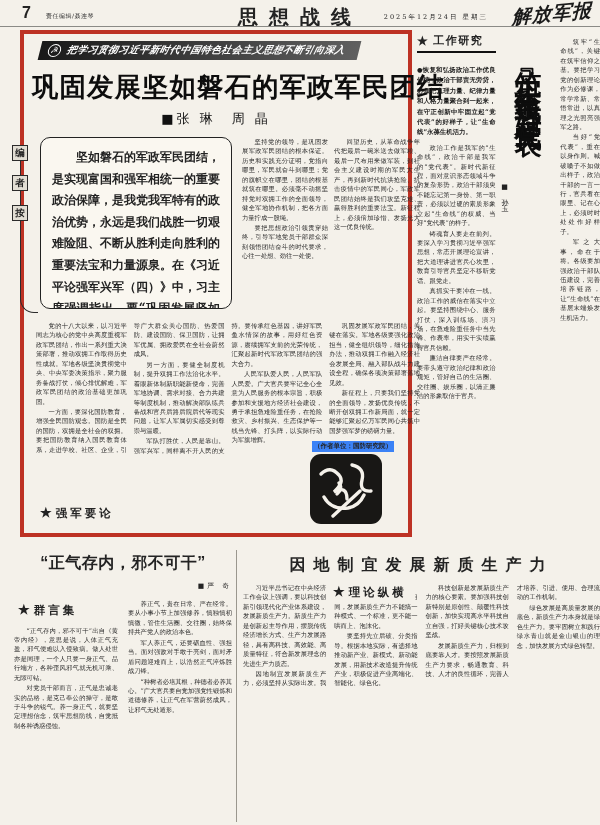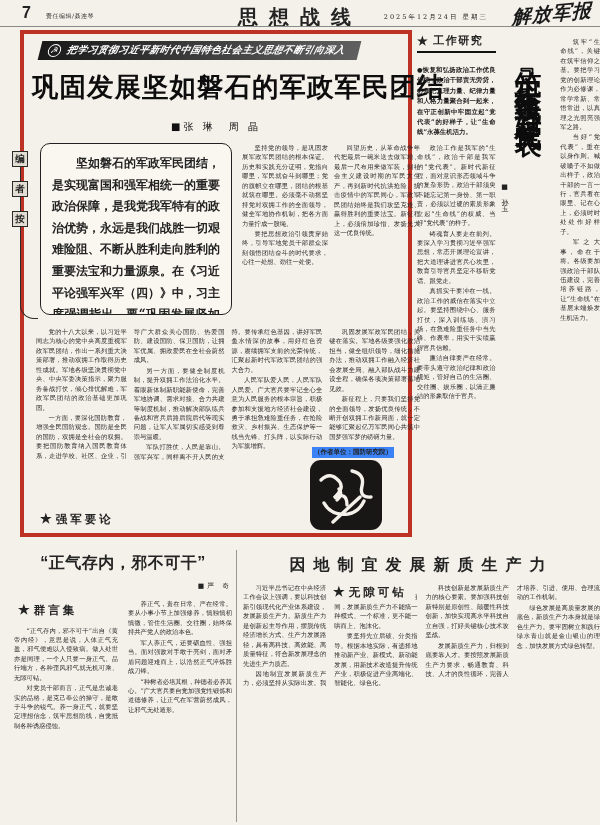--- a/index.html
+++ b/index.html
@@ -26,21 +26,21 @@
     border:4px solid #bd3224; padding:4px 8px; }
   .banner-row { display:flex; align-items:center; margin:3px 0 0 8px; }
   .banner-bar { display:flex; align-items:center; gap:6px; background:linear-gradient(95deg,#191919,#606060);
     color:#fff; transform:skewX(-14deg); padding:3px 14px 3px 8px; }
   .banner-bar .slogan { font-size:9.8px; font-weight:bold; font-style:italic; letter-spacing:.5px;
     font-family:"Liberation Sans",sans-serif; white-space:nowrap; }
   .emblem { width:13px; height:13px; min-width:13px; border:1px solid #fff; border-radius:50%;
     display:flex; align-items:center; justify-content:center; font-size:8.5px; line-height:1; color:#fff; }
   .main-headline { margin-top:9px; text-align:center; font-size:26.5px; font-weight:900;
     font-family:"Liberation Sans",sans-serif; letter-spacing:1px; color:#0d0d0d; white-space:nowrap; }
-  .byline { margin-top:15px; text-align:center; font-size:10px; letter-spacing:3px; color:#111; }
+  .byline { margin-top:5px; text-align:center; font-size:13px; letter-spacing:3px; color:#111; }
 
   #article-content { position:relative; margin:9px 2px 0 4px; height:388px; overflow:visible; }
   .note-bracket { position:absolute; left:-16px; top:18px; width:18px; height:158px;
     border-left:1.5px solid #2b2b2b; border-bottom:1.5px solid #2b2b2b; border-bottom-left-radius:14px; }
   .note-tabs { position:absolute; left:-24px; top:8px; width:17px; display:flex; flex-direction:column; gap:14px; }
   .note-tab { width:16px; height:16px; border:1.5px solid #2b2b2b; background:#e2ded4;
     font-size:9.5px; font-weight:bold; display:flex; align-items:center; justify-content:center;
     font-family:"Liberation Sans",sans-serif; }
   .editor-note-box { position:absolute; left:4px; top:0; width:192px; height:172px;
     border:1.6px solid #222; border-radius:10px; background:#faf7f0; padding:9px 11px;
@@ -219,18 +219,18 @@
       <div id="br-body" class="tiny">
           <p class="para">习近平总书记在中央经济工作会议上强调，要以科技创新引领现代化产业体系建设，发展新质生产力。新质生产力是创新起主导作用，摆脱传统经济增长方式、生产力发展路径，具有高科技、高效能、高质量特征，符合新发展理念的先进生产力质态。</p>
           <p class="para">因地制宜发展新质生产力，必须坚持从实际出发。我国幅员辽阔，各地资源禀赋、产业基础、科研条件不尽相同，发展新质生产力不能搞一种模式、一个标准，更不能一哄而上、泡沫化。</p>
           <p class="para">要坚持先立后破、分类指导。根据本地实际，有选择地推动新产业、新模式、新动能发展，用新技术改造提升传统产业，积极促进产业高端化、智能化、绿色化。</p>
           <p class="para">科技创新是发展新质生产力的核心要素。要加强科技创新特别是原创性、颠覆性科技创新，加快实现高水平科技自立自强，打好关键核心技术攻坚战。</p>
           <p class="para">发展新质生产力，归根到底要靠人才。要按照发展新质生产力要求，畅通教育、科技、人才的良性循环，完善人才培养、引进、使用、合理流动的工作机制。</p>
           <p class="para">绿色发展是高质量发展的底色，新质生产力本身就是绿色生产力。要牢固树立和践行绿水青山就是金山银山的理念，加快发展方式绿色转型。</p>
         </div>
       <div id="label-lilun" class="panel-label">
         <span class="star">★</span>
-        <span>无隙可钻</span>
+        <span>理论纵横</span>
       </div>
     </div>
   </div>
 
 </div>
 
 </body></html>

